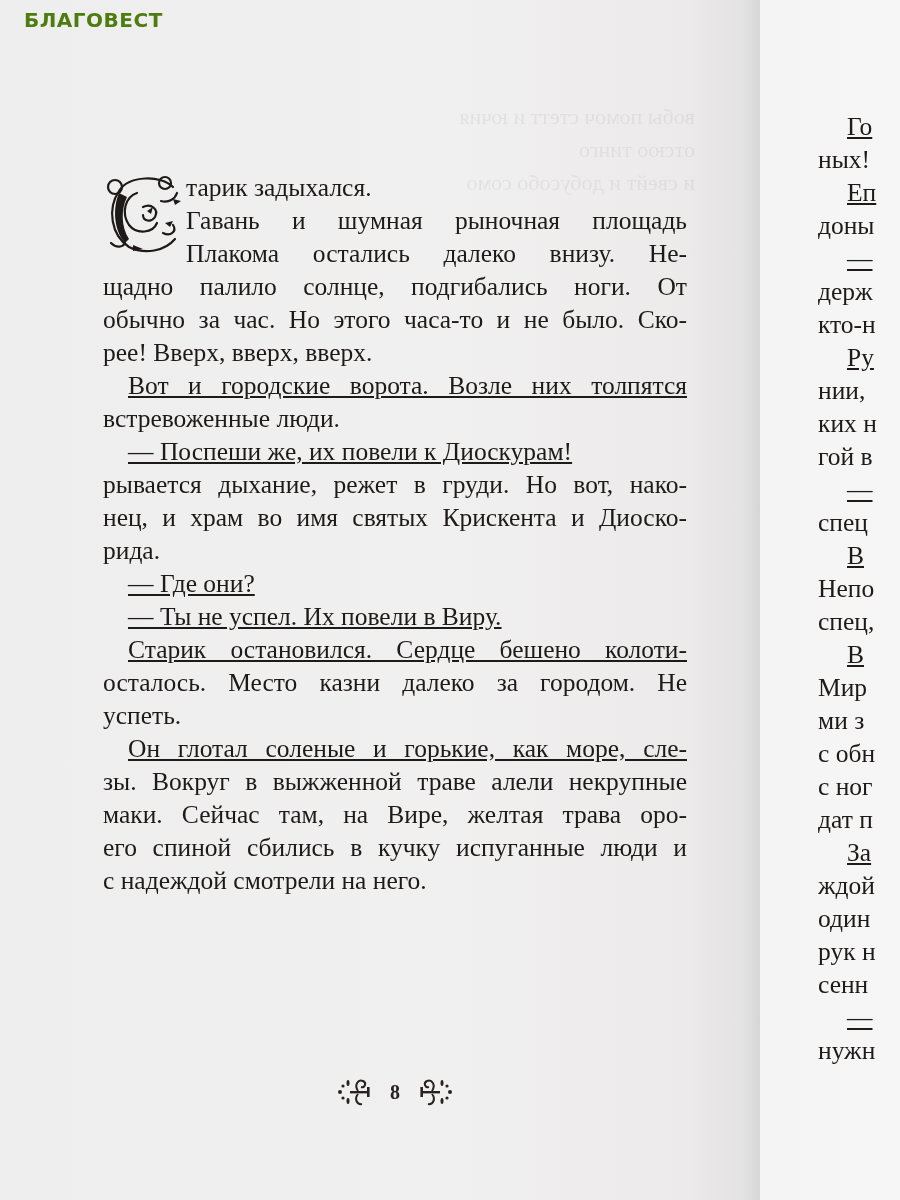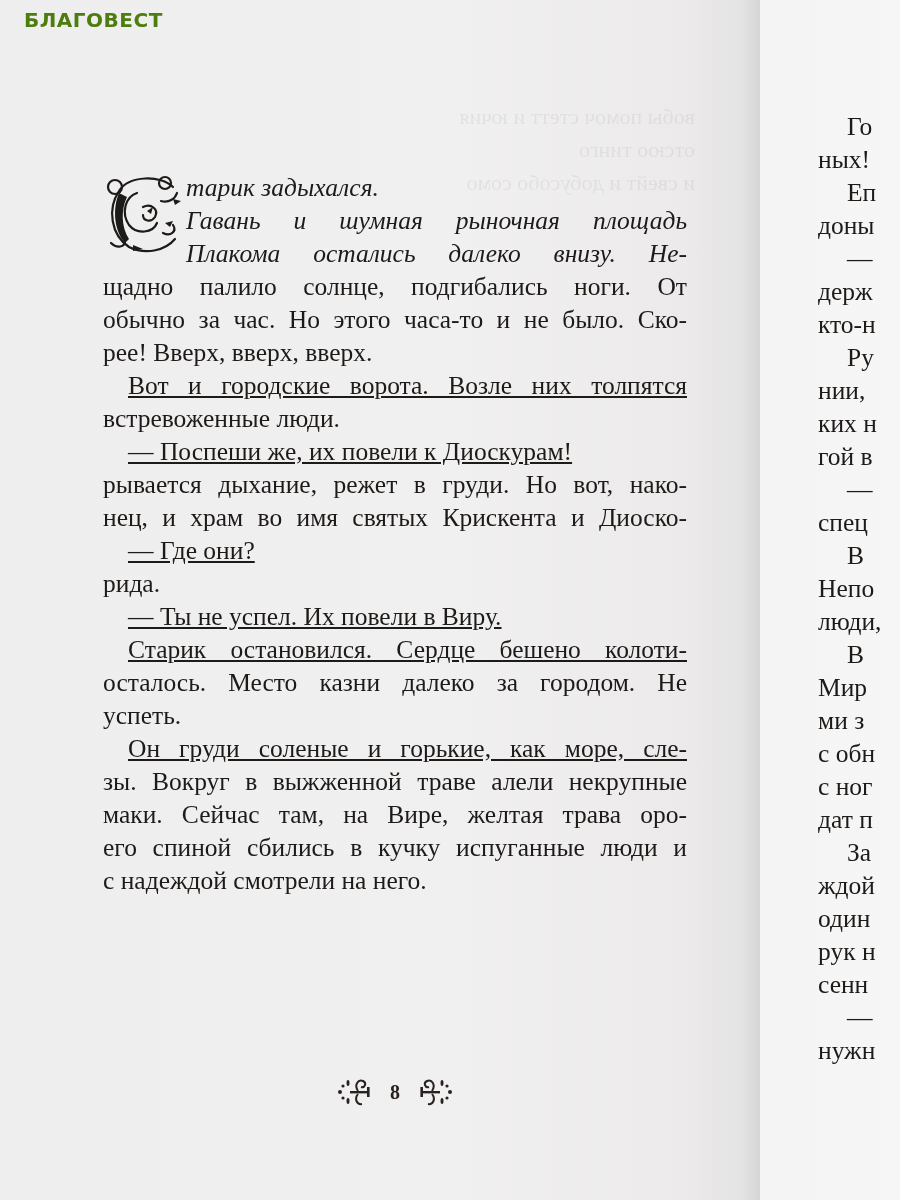--- a/index.html
+++ b/index.html
@@ -34,35 +34,35 @@
     position:absolute; left:103px; top:171px; width:584px;
     font-family:"Liberation Serif", serif; font-size:25.5px; line-height:33px;
     color:#1d1a18; text-align:justify;
   }
   .line { display:block; height:33px; white-space:nowrap; }
   .line.j { text-align:justify; text-align-last:justify; }
   .line.ind { padding-left:25px;text-decoration:underline; }
   .dropcap {
     position:absolute; left:103px; top:173px; width:82px; height:84px;
   }
-  .first-lines { padding-left:83px;font-style:italic; }
+  .first-lines { padding-left:83px; }
   .folio {
     position:absolute; left:330px; top:1072px; width:130px; height:40px;
     display:flex; align-items:center; justify-content:center; gap:14px;
   }
   .folio-num {
     font-family:"Liberation Serif", serif; font-size:20px; font-weight:bold; color:#2a2220;
   }
   .orn { width:40px; height:30px; }
   .rtext {
     position:absolute; left:843px; top:110px;
     font-family:"Liberation Serif", serif; font-size:25.5px; line-height:33px;
     color:#1d1a18; white-space:nowrap;
   }
-  .rtext .line.ri { padding-left:29px; }
+  .rtext .line.ri { padding-left:29px;text-decoration:underline; }
 </style>
 </head>
 <body>
 
 <div class="left-page"></div>
 <div class="gutter"></div>
 <div class="right-page"></div>
 
 <div class="watermark">БЛАГОВЕСТ</div>
 
@@ -97,27 +97,27 @@
   <span class="line j first-lines">Гавань и шумная рыночная площадь</span>
   <span class="line j first-lines">Плакома остались далеко внизу. Не-</span>
   <span class="line j">щадно палило солнце, подгибались ноги. От</span>
   <span class="line j">обычно за час. Но этого часа-то и не было. Ско-</span>
   <span class="line">рее! Вверх, вверх, вверх.</span>
   <span class="line j ind">Вот и городские ворота. Возле них толпятся</span>
   <span class="line">встревоженные люди.</span>
   <span class="line ind">— Поспеши же, их повели к Диоскурам!</span>
   <span class="line j">рывается дыхание, режет в груди. Но вот, нако-</span>
   <span class="line j">нец, и храм во имя святых Крискента и Диоско-</span>
+  <span class="line">рида.</span>
   <span class="line ind">— Где они?</span>
-  <span class="line">рида.</span>
   <span class="line ind">— Ты не успел. Их повели в Виру.</span>
   <span class="line j ind">Старик остановился. Сердце бешено колоти-</span>
   <span class="line j">осталось. Место казни далеко за городом. Не</span>
   <span class="line">успеть.</span>
-  <span class="line j ind">Он груди соленые и горькие, как море, сле-</span>
+  <span class="line j ind">Он глотал соленые и горькие, как море, сле-</span>
   <span class="line j">зы. Вокруг в выжженной траве алели некрупные</span>
   <span class="line j">маки. Сейчас там, на Вире, желтая трава оро-</span>
   <span class="line j">его спиной сбились в кучку испуганные люди и</span>
   <span class="line">с надеждой смотрели на него.</span>
 </div>
 
 <div class="folio">
   <svg class="orn" viewBox="0 0 40 30">
     <g fill="#2a2220">
       <circle cx="4" cy="15" r="2"></circle>
@@ -160,21 +160,21 @@
   <span class="line">держ</span>
   <span class="line">кто-н</span>
   <span class="line ri">Ру</span>
   <span class="line">нии,</span>
   <span class="line">ких н</span>
   <span class="line">гой в</span>
   <span class="line ri">—</span>
   <span class="line">спец</span>
   <span class="line ri">В</span>
   <span class="line">Непо</span>
-  <span class="line">люди,</span>
+  <span class="line">спец,</span>
   <span class="line ri">В</span>
   <span class="line">Мир</span>
   <span class="line">ми з</span>
   <span class="line">с обн</span>
   <span class="line">с ног</span>
   <span class="line">дат п</span>
   <span class="line ri">За</span>
   <span class="line">ждой</span>
   <span class="line">один</span>
   <span class="line">рук н</span>

